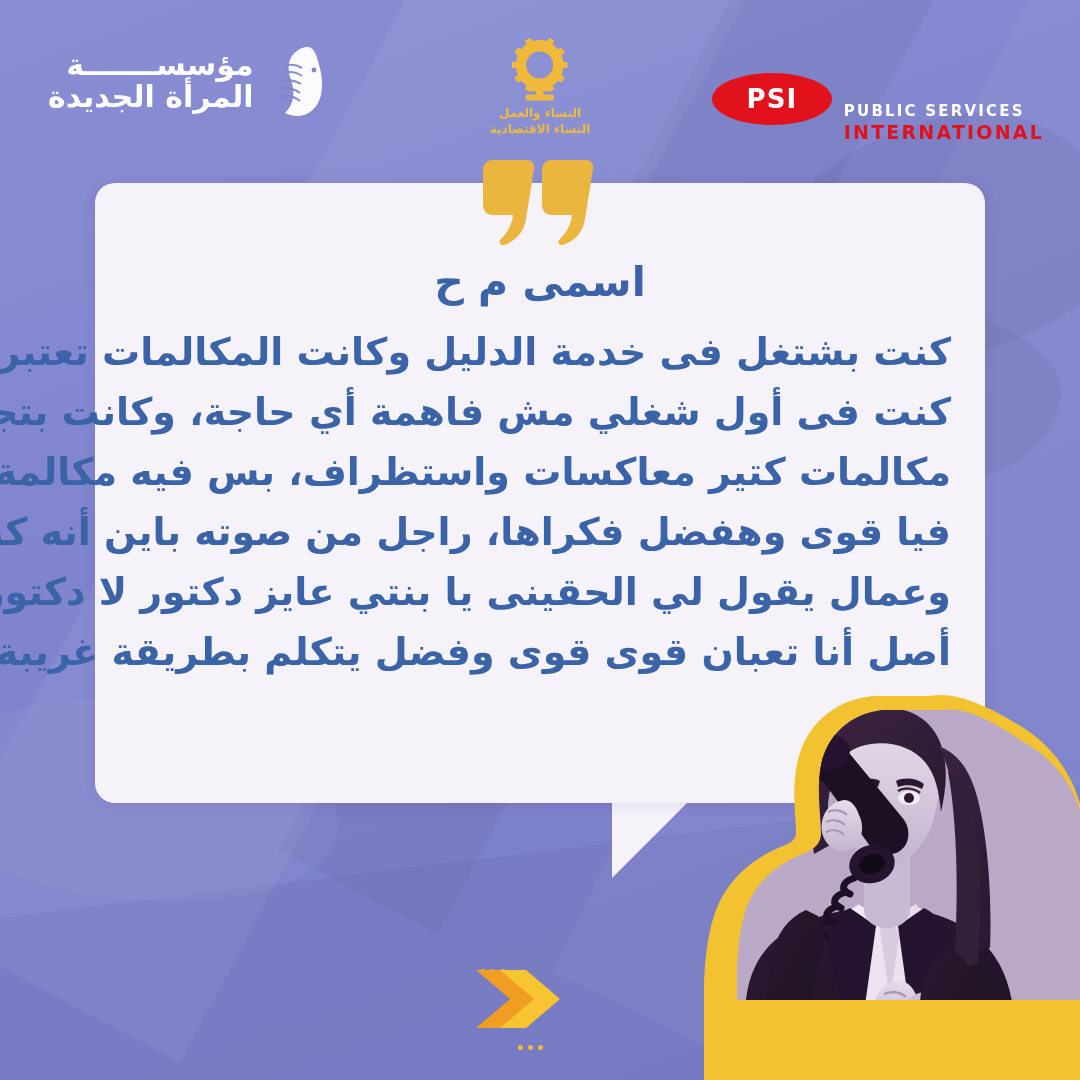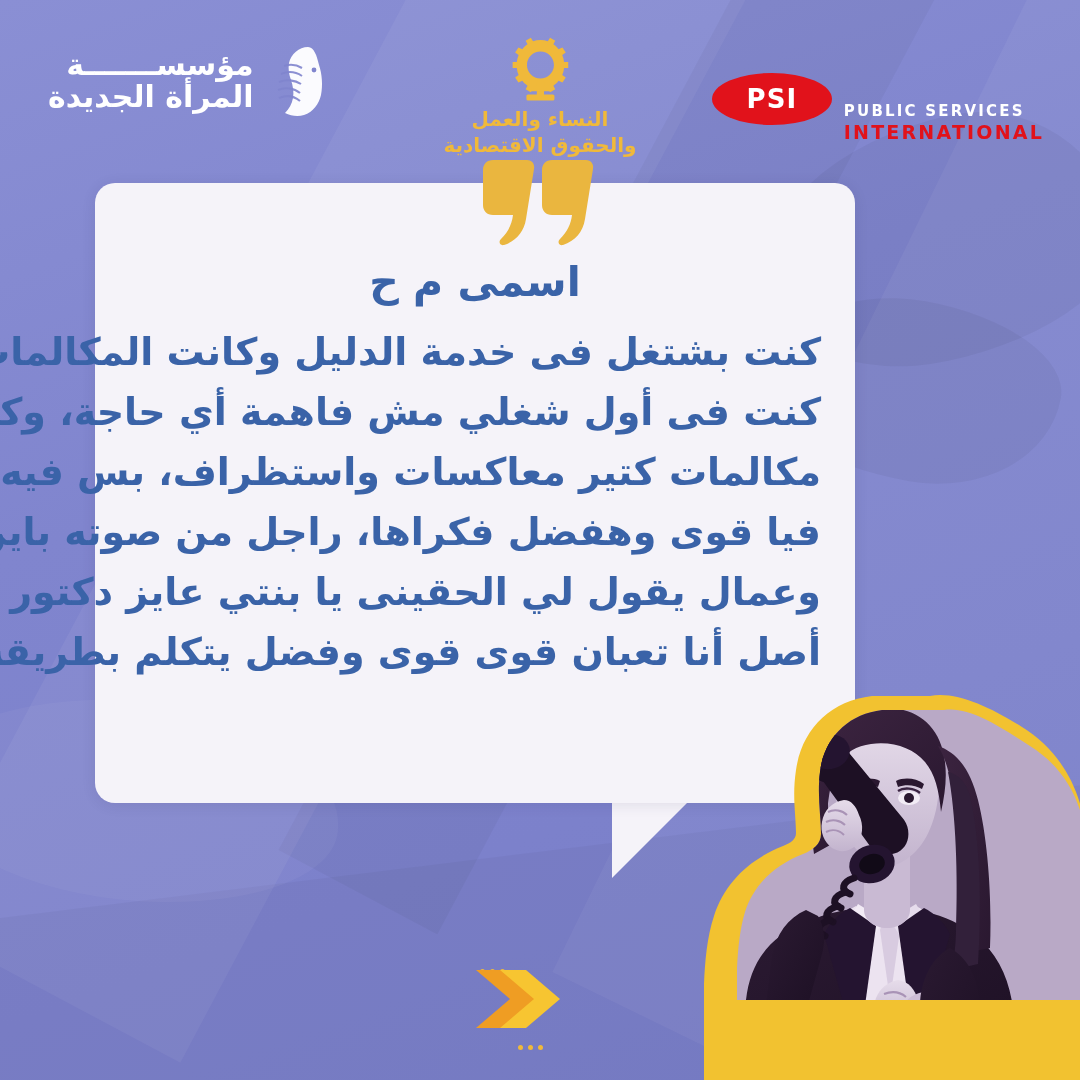--- a/index.html
+++ b/index.html
@@ -35,41 +35,41 @@
     font-weight:bold;letter-spacing:0px;
   }
   .logo-nwf .nwf-l1{font-size:30px;}
   .logo-nwf .nwf-l2{font-size:30px;}
   .logo-nwf .nwf-mark{width:66px;height:74px;flex:0 0 auto;}
 
   
   .logo-center{position:absolute;left:50%;top:36px;transform:translateX(-50%);text-align:center;}
   .logo-center .gear-wrap{height:66px;display:flex;justify-content:center;align-items:flex-start;}
   .logo-center .ctext{
-    direction:rtl;color:#f0b93a;font-weight:bold;font-size:20px;line-height:1.3;
+    direction:rtl;color:#f0b93a;font-weight:bold;font-size:12px;line-height:1.3;
     margin-top:4px;letter-spacing:0.5px;
   }
 
   
   .logo-psi{position:absolute;right:36px;top:54px;display:flex;align-items:center;gap:12px;}
   .psi-oval{
     width:120px;height:52px;border-radius:50%;background:#e1121b;
     display:flex;align-items:center;justify-content:center;
   }
   .psi-oval span{
     color:#ffffff;font-weight:bold;font-size:26px;letter-spacing:1px;
     font-family:"DejaVu Sans","Liberation Sans",sans-serif;
   }
   .psi-words{line-height:1.25;margin-top:48px;}
   .psi-words .w1{color:#ffffff;font-weight:bold;font-size:15px;letter-spacing:2.2px;}
   .psi-words .w2{color:#e1121b;font-weight:bold;font-size:19px;letter-spacing:2.2px;}
 
   
   .quote-card{
-    position:absolute;left:95px;top:183px;width:760px;height:620px;
+    position:absolute;left:95px;top:183px;width:890px;height:620px;
     background:#f5f3f9;border-radius:20px;z-index:4;
     box-shadow:0 2px 14px rgba(40,30,80,0.10);
   }
   .tail{
     position:absolute;left:612px;top:800px;width:0;height:0;z-index:4;
     border-left:0 solid transparent;
     border-right:78px solid transparent;
     border-top:78px solid #f5f3f9;
   }
   .quote-glyph{
@@ -159,21 +159,21 @@
           <g fill="#f0b93a">
             <path d="M31 4c-2.6 0-5.1.4-7.4 1.2l-2.2-3.5-5.2 3 1.9 3.6c-2 1.3-3.8 3-5.2 4.9L9 11.6l-3.3 5 3.5 2.3c-1 2.2-1.6 4.6-1.8 7.1H3.2v6h4.2c.2 2.5.8 4.9 1.8 7.1l-3.5 2.3 3.3 5 3.9-1.6c1.4 1.9 3.2 3.6 5.2 4.9l-1.9 3.6 5.2 3 2.2-3.5c2.3.8 4.8 1.2 7.4 1.2s5.1-.4 7.4-1.2l2.2 3.5 5.2-3-1.9-3.6c2-1.3 3.8-3 5.2-4.9l3.9 1.6 3.3-5-3.5-2.3c1-2.2 1.6-4.6 1.8-7.1h4.2v-6h-4.2c-.2-2.5-.8-4.9-1.8-7.1l3.5-2.3-3.3-5-3.9 1.6c-1.4-1.9-3.2-3.6-5.2-4.9l1.9-3.6-5.2-3-2.2 3.5C36.1 4.4 33.6 4 31 4zm0 11.5c7.5 0 13.5 6 13.5 13.5S38.5 42.5 31 42.5 17.5 36.5 17.5 29 23.5 15.5 31 15.5z"></path>
             <rect x="27.4" y="45" width="7.2" height="17" rx="1"></rect>
             <rect x="19" y="50" width="24" height="5.2" rx="1.4"></rect>
             <rect x="17" y="58.5" width="28" height="6" rx="1.6"></rect>
           </g>
         </svg>
       </div>
       <div class="ctext">
         <div>النساء والعمل</div>
-        <div>والحقوق الاقتصادية</div>
+        <div>النساء الاقتصادية</div>
       </div>
     </div>
 
     <div class="logo-psi">
       <div class="psi-oval">
         <span>PSI</span>
       </div>
       <div class="psi-words">
         <div class="w1">PUBLIC SERVICES</div>
         <div class="w2">INTERNATIONAL</div>

